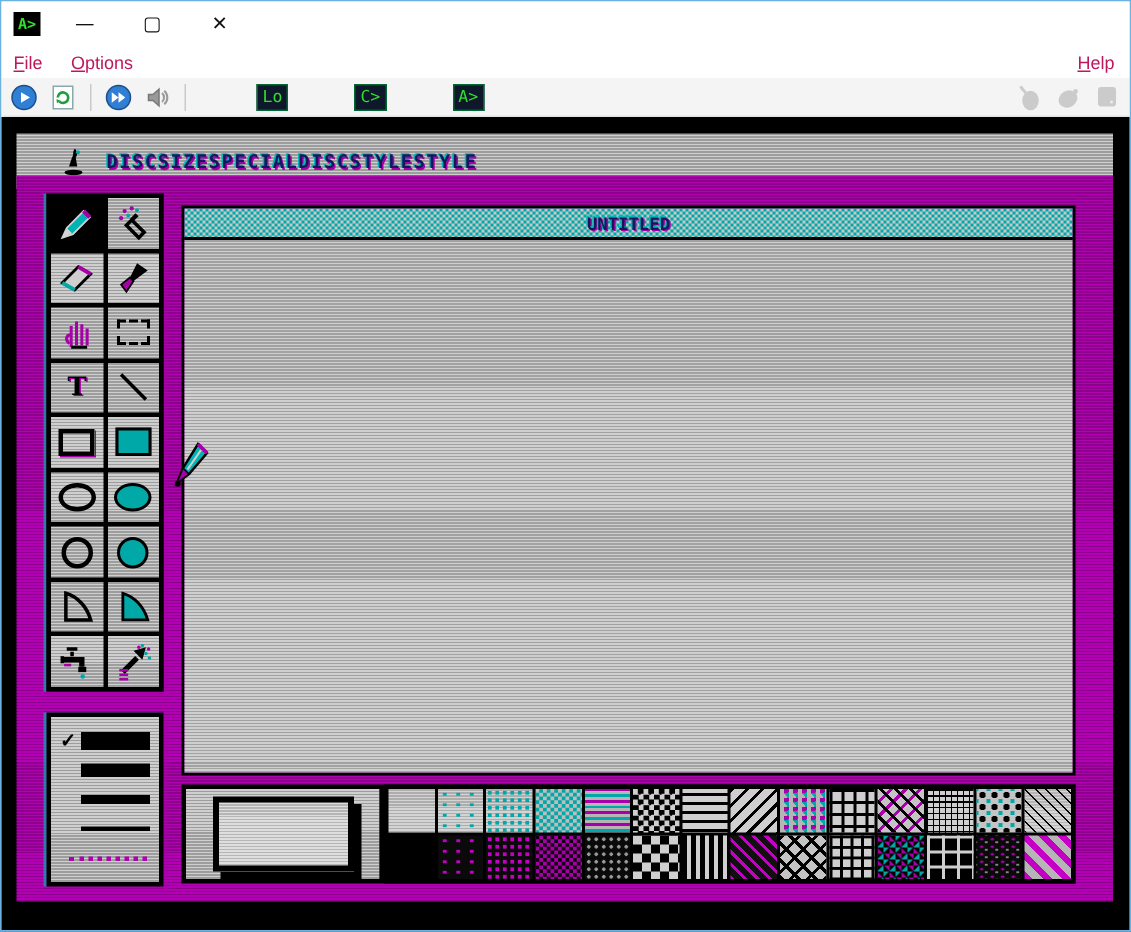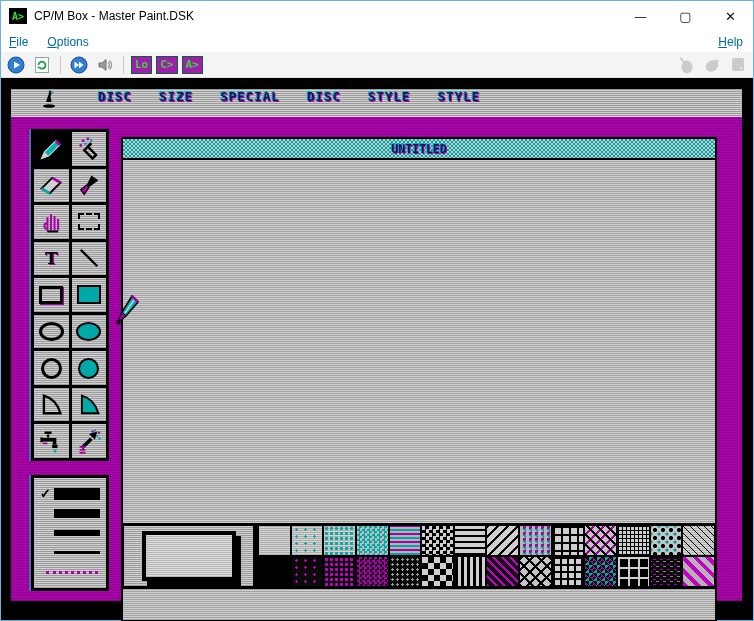--- a/index.html
+++ b/index.html
@@ -9,41 +9,41 @@
   
   .titlebar{height:30px;display:flex;align-items:center;padding-left:8px;background:#fff;}
   .appicon{width:18px;height:16px;background:#000;color:#2ee02e;
     font-family:"DejaVu Sans Mono",monospace;font-weight:bold;font-size:10px;
     display:flex;align-items:center;justify-content:center;margin-right:7px;}
   .title{font-size:12px;color:#000;flex:1;}
   .winbtns{display:flex;height:30px;}
   .winbtn{width:45px;height:30px;display:flex;align-items:center;justify-content:center;
     font-size:13px;color:#111;font-family:"DejaVu Sans",sans-serif;}
   .menubar{height:21px;display:flex;align-items:center;padding:0 8px;background:#fff;font-size:12px;}
-  .mi{margin-right:19px;color:#0369a1;display:inline-block;}
+  .mi{margin-right:19px;color:#be185d;display:inline-block;}
   .mi::first-letter{text-decoration:underline;}
   .mi.right{margin:0 2px 0 auto;}
   .toolbar{height:25px;background:#f4f4f4;display:flex;align-items:center;padding:0 4px;gap:4px;
     border-bottom:1px solid #e2e2e2;}
   .tbtn{width:22px;height:21px;display:flex;align-items:center;justify-content:center;}
   .tsep{width:1px;height:18px;background:#c9c9c9;margin:0 3px;}
-  .chip{background:#a21caf;border:1px solid #063;color:#2ee02e;font-family:"DejaVu Sans Mono",monospace;
-    font-weight:bold;font-size:11px;line-height:14px;padding:1px 3px;}
+  .chip{background:#0f172a;border:1px solid #063;color:#2ee02e;font-family:"DejaVu Sans Mono",monospace;
+    font-weight:normal;font-size:11px;line-height:14px;padding:1px 3px;margin-left:40px;}
   .tspacer{flex:1;}
   .gicon{opacity:.55;}
 
   
   .emu{position:absolute;left:0;right:0;top:77px;bottom:0;background:#000;}
   .screen{position:absolute;left:10px;top:11px;width:731px;height:512px;}
   .magscan{background:repeating-linear-gradient(0deg,#8c008c 0 1px,#b400b4 1px 2px);}
   .retro{font-family:"DejaVu Sans Mono",monospace;font-weight:bold;color:#16165e;
     text-shadow:-1px -1px 0 #00b8b8,1px 1px 0 #a800a8;}
 
-  .smenu{position:absolute;left:0;top:0;right:0;height:40px;display:flex;align-items:flex-start;
-    padding-left:30px;gap:27px;box-sizing:border-box;border-bottom:3px solid #000;
+  .smenu{position:absolute;left:0;top:0;right:0;height:40px;display:flex;align-items:center;
+    padding-left:30px;box-sizing:border-box;border-bottom:3px solid #000;
     background:repeating-linear-gradient(0deg,#9d9d9d 0 1px,#cfcfcf 1px 2px);}
   .smi{font-size:12.5px;letter-spacing:1px;}
   .slogo{width:16px;height:19px;margin-right:14px;}
 
   .sbody{position:absolute;left:0;right:0;top:28px;bottom:0;}
 
   
   .tools{position:absolute;left:20px;top:12px;width:78px;height:332px;box-sizing:border-box;
     border:3px solid #000;background:#000;display:grid;grid-template-columns:1fr 1fr;
     grid-auto-rows:1fr;gap:3px;box-shadow:-2px 0 0 rgba(0,180,180,.65),3px 3px 0 rgba(168,0,168,.45);}
@@ -70,21 +70,21 @@
   .lchk{width:14px;font-weight:bold;font-size:13px;color:#000;line-height:10px;}
   .lpad{width:14px;}
   .lb{background:#000;}
   .lb1{width:46px;height:12px;}
   .lb2{width:46px;height:9px;}
   .lb3{width:46px;height:6px;}
   .lb4{width:46px;height:3px;}
   .lb5{width:52px;height:0;border-top:3px dotted #b000b0;background:none;margin-left:-8px;}
 
   
-  .cwin{position:absolute;left:110px;top:20px;width:596px;height:485px;box-sizing:border-box;
+  .cwin{position:absolute;left:110px;top:20px;width:596px;height:380px;box-sizing:border-box;
     border:2px solid #000;}
   .ctitle{height:19px;border-bottom:2px solid #000;display:flex;align-items:center;justify-content:center;
     background:repeating-conic-gradient(#00a8a8 0% 25%,#c8c8c8 0% 50%) 0 0/4px 4px;}
   .ctitle .retro{font-size:11.5px;background:transparent;}
   .cbody{position:absolute;left:0;right:0;top:21px;bottom:0;
     background:repeating-linear-gradient(0deg,#a2a2a2 0 1px,#cfcfcf 1px 2px);}
   .cursor{position:absolute;left:-9px;top:126px;width:26px;height:40px;}
 
   
   .pats{position:absolute;left:110px;top:406px;width:596px;height:66px;display:flex;}
@@ -139,21 +139,20 @@
        radial-gradient(#888 1px,transparent 1.2px) 3px 2px/7px 5px,#0a0a0a;}
   .q28{background:repeating-linear-gradient(45deg,#c400c4 0 4px,#b5b5b5 4px 9px);}
 </style>
 </head>
 <body>
 
 <div class="win">
 
   <div class="titlebar">
     <div class="appicon">A&gt;</div>
-    <div class="title">CP/M Box - Master Paint.DSK</div>
     <div class="winbtns">
       <div class="winbtn">—</div>
       <div class="winbtn">▢</div>
       <div class="winbtn">✕</div>
     </div>
   </div>
 
   <div class="menubar">
     <span class="mi">File</span>
     <span class="mi">Options</span>

